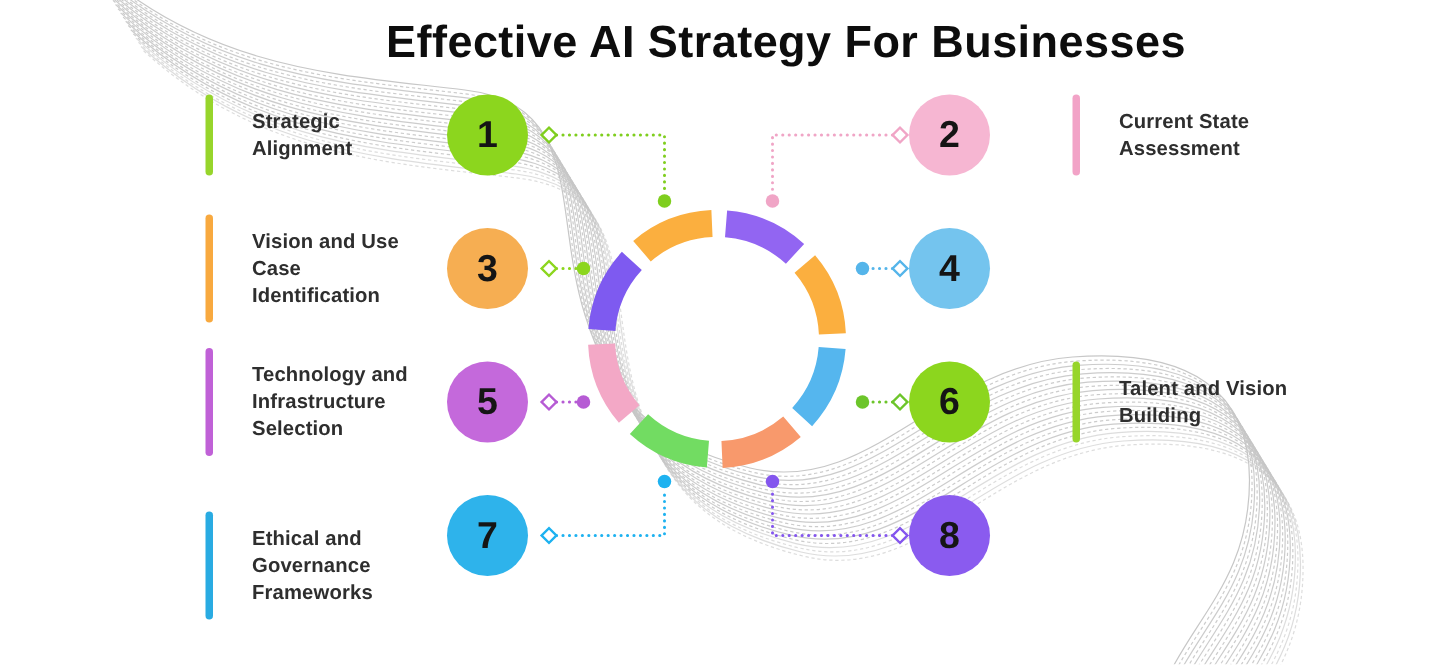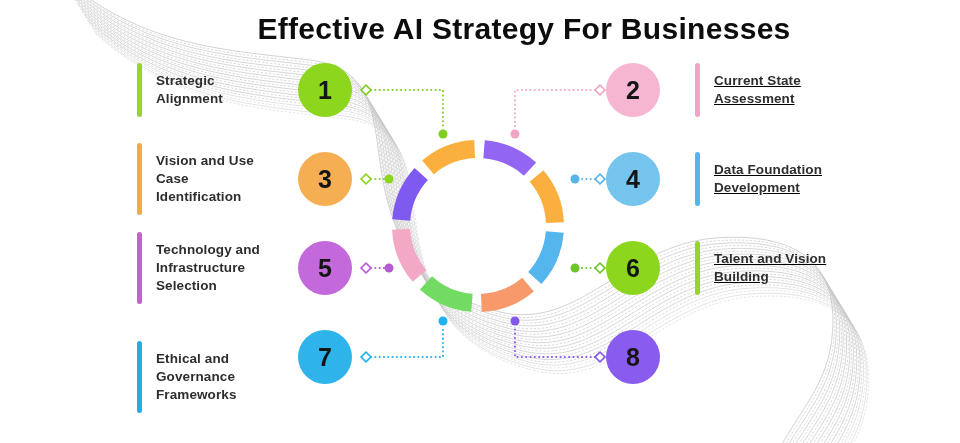--- a/index.html
+++ b/index.html
@@ -6,25 +6,25 @@
   #stage{
     position:relative;width:960px;height:443px;overflow:hidden;
     background:#ffffff;font-family:"Liberation Sans",sans-serif;
   }
   #bg-svg{position:absolute;left:0;top:0;width:960px;height:443px;}
   h1#title{
     position:absolute;left:16px;top:12px;width:100%;margin:0;text-align:center;
     font-size:30px;font-weight:700;letter-spacing:.3px;color:#0d0d0d;padding-left:28px;
   }
   .item{
-    position:absolute;display:flex;align-items:center;gap:14px;
+    position:absolute;display:flex;align-items:center;gap:26px;
     transform:translateY(-50%);
   }
   .item.left{left:137px;}
-  .item.right{left:695px;text-decoration:underline;}
+  .item.right{left:715px;}
   .bar{width:5px;border-radius:3px;align-self:stretch;flex:0 0 auto;}
   .label{
     font-size:13.5px;font-weight:700;line-height:18px;color:#2e2e2e;
     white-space:pre-line;letter-spacing:.1px;padding:9px 0;max-width:150px;
   }
   .num{
     position:absolute;width:54px;height:54px;margin-left:-27px;margin-top:-27px;
     border-radius:50%;display:flex;align-items:center;justify-content:center;
     font-size:25px;font-weight:700;color:#151515;
   }
@@ -137,25 +137,20 @@
     <div class="label">Ethical and
 Governance
 Frameworks</div>
   </div>
 
   <div class="item right" style="top:90px">
     <span class="bar" style="background-color: rgb(242, 163, 199);"></span>
     <div class="label">Current State
 Assessment</div>
   </div>
-  <div class="item right" style="top:179px">
-    <span class="bar" style="background-color: rgb(85, 181, 234);"></span>
-    <div class="label">Data Foundation
-Development</div>
-  </div>
   <div class="item right" style="top:268px">
     <span class="bar" style="background-color: rgb(151, 213, 43);"></span>
     <div class="label">Talent and Vision
 Building</div>
   </div>
   <div class="item right" style="top:357px">
     <span class="bar" style="background-color: rgb(138, 100, 241);"></span>
   </div>
 
   <div class="num" style="left: 325px; top: 90px; background-color: rgb(140, 214, 30);">1</div>

